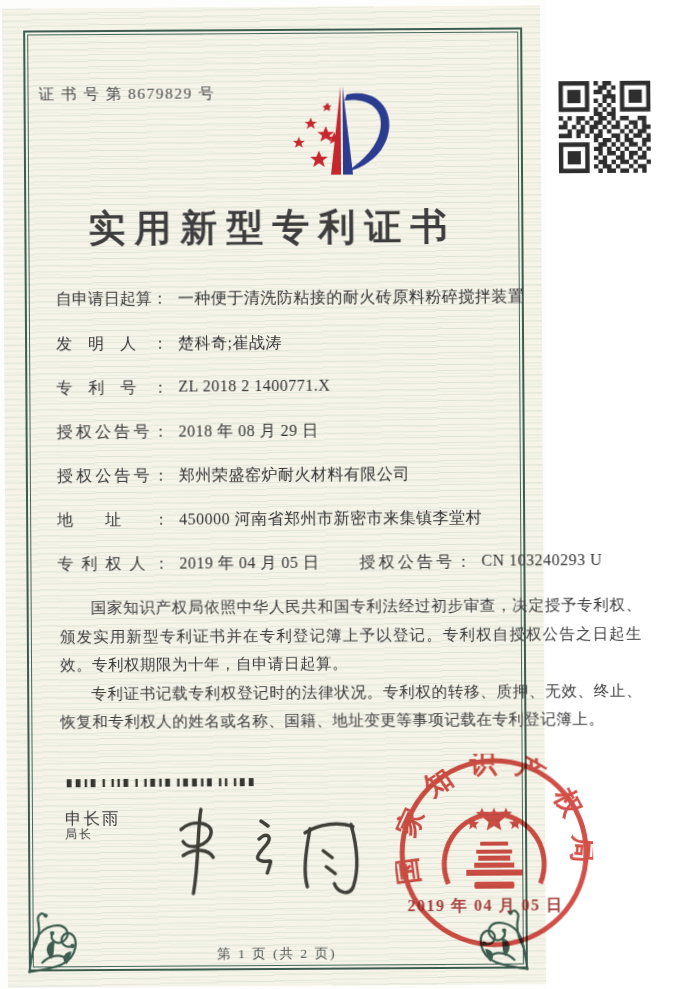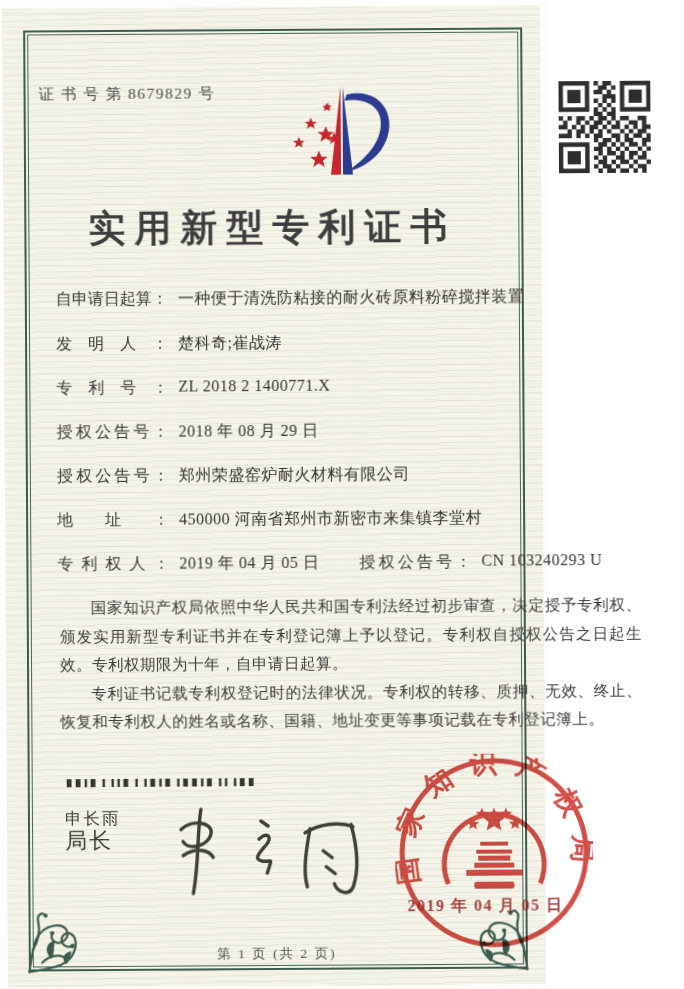--- a/index.html
+++ b/index.html
@@ -20,21 +20,21 @@
     letter-spacing:9px;color:#3d3d3d;white-space:nowrap;}
   .field-row{position:absolute;left:52px;white-space:nowrap;font-size:16px;color:#333;}
   .field-label{display:inline-block;width:112px;text-align:justify;text-align-last:justify;
     vertical-align:top;color:#383838;}
   .field-value{margin-left:10px;letter-spacing:0.5px;}
   .pair-b{position:absolute;left:302px;top:0;white-space:nowrap;}
   .paras{left:54px;top:586px;width:582px;font-size:15.5px;line-height:28.5px;
     color:#3c3c3c;text-align:justify;}
   .paras p{margin:0;text-indent:2em;letter-spacing:0.5px;}
   .barcode{left:60px;top:771px;width:188px;height:8px;}
-  .sig-title{left:58px;top:818px;font-size:22px;letter-spacing:2px;color:#3c3c3c;}
+  .sig-title{left:58px;top:818px;font-size:12px;letter-spacing:2px;color:#3c3c3c;}
   .sig-name{left:58px;top:800px;font-size:16.5px;letter-spacing:2px;color:#3c3c3c;}
   .sig-hand{left:158px;top:792px;width:218px;height:102px;}
   .seal{left:388px;top:748px;width:198px;height:198px;opacity:0.92;mix-blend-mode:multiply;}
   .seal-date{left:400px;top:890px;font-size:16px;color:#96201e;letter-spacing:1.5px;
     z-index:3;white-space:nowrap;font-weight:600;opacity:0.85;}
   .footer{left:0;right:0;top:938px;text-align:center;font-size:13.5px;color:#4d544f;letter-spacing:2px;}
   .flourish{width:92px;height:92px;color:#3c5c4e;}
   .fl-left{left:16px;bottom:10px;}
   .fl-right{right:13px;bottom:10px;transform:scaleX(-1);}
 </style>

